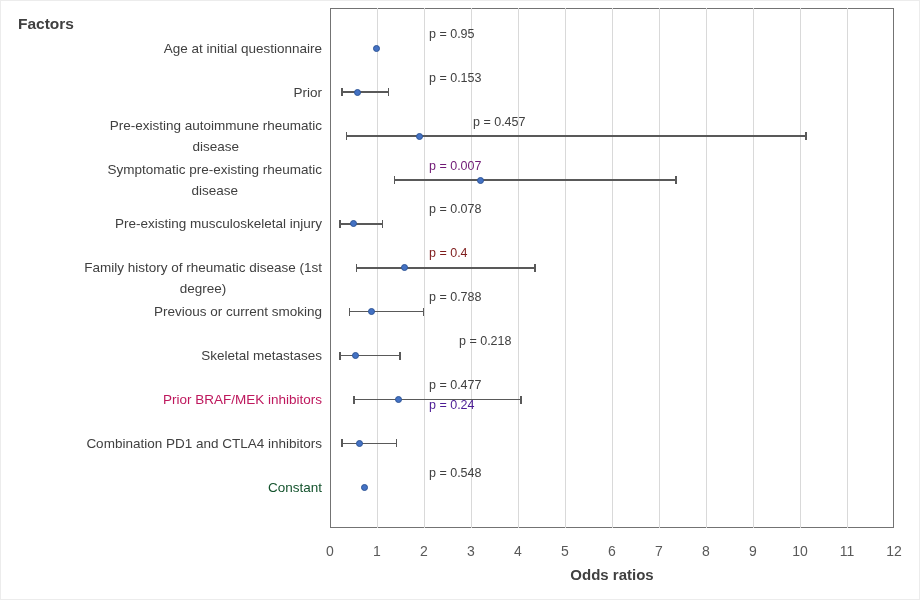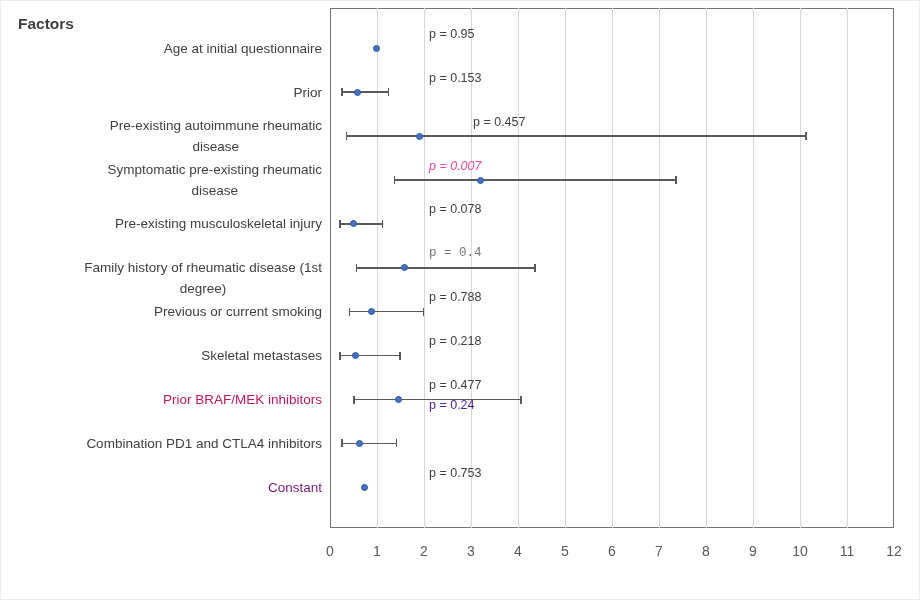--- a/index.html
+++ b/index.html
@@ -90,82 +90,83 @@
       <div class="cat-label" style="top: 332.6px;">
         <span style="color: rgb(64, 64, 64);">Skeletal metastases</span>
       </div>
       <div class="cat-label" style="top: 376.5px;">
         <span style="color: #be185d;">Prior BRAF/MEK inhibitors</span>
       </div>
       <div class="cat-label" style="top: 420.4px;">
         <span style="color: rgb(64, 64, 64);">Combination PD1 and CTLA4 inhibitors</span>
       </div>
       <div class="cat-label" style="top: 464.3px;">
-        <span style="color: #701a75;">Constant</span>
+        <span style="color: #14532d;">Constant</span>
       </div>
     </div>
   <div id="series-layer">
       <div class="marker" style="left: 373.03px; top: 44.8px; background: rgb(68, 114, 196); border-color: rgb(46, 85, 151);"></div>
       <div class="p-label" style="top: 26.8px; color: rgb(64, 64, 64);">p = 0.95</div>
       <div class="err-line" style="left: 341.75px; top: 91.45px; width: 46.53px; background: rgb(89, 89, 89);"></div>
       <div class="err-cap" style="left: 341px; top: 88.2px; background: rgb(89, 89, 89);"></div>
       <div class="err-cap" style="left: 387.53px; top: 88.2px; background: rgb(89, 89, 89);"></div>
       <div class="marker" style="left: 353.76px; top: 88.7px; background: rgb(68, 114, 196); border-color: rgb(46, 85, 151);"></div>
       <div class="p-label" style="top: 70.7px; color: rgb(64, 64, 64);">p = 0.153</div>
       <div class="err-line" style="left: 346.45px; top: 135.35px; width: 459.66px; background: rgb(89, 89, 89);"></div>
       <div class="err-cap" style="left: 345.7px; top: 132.1px; background: rgb(89, 89, 89);"></div>
       <div class="err-cap" style="left: 805.36px; top: 132.1px; background: rgb(89, 89, 89);"></div>
       <div class="marker" style="left: 415.8px; top: 132.6px; background: rgb(68, 114, 196); border-color: rgb(46, 85, 151);"></div>
       <div class="p-label" style="top: 114.6px; color: rgb(64, 64, 64); padding-left: 44px;">p = 0.457</div>
       <div class="err-line" style="left: 394.39px; top: 179.25px; width: 281.53px; background: rgb(89, 89, 89);"></div>
       <div class="err-cap" style="left: 393.64px; top: 176px; background: rgb(89, 89, 89);"></div>
       <div class="err-cap" style="left: 675.17px; top: 176px; background: rgb(89, 89, 89);"></div>
       <div class="marker" style="left: 476.9px; top: 176.5px; background: rgb(68, 114, 196); border-color: rgb(46, 85, 151);"></div>
-      <div class="p-label" style="top: 158.5px; color: #ec4899; font-style: italic;">p = 0.007</div>
+      <div class="p-label" style="top: 158.5px; color: #701a75;">p = 0.007</div>
       <div class="err-line" style="left: 339.87px; top: 223.15px; width: 42.77px; background: rgb(89, 89, 89);"></div>
       <div class="err-cap" style="left: 339.12px; top: 219.9px; background: rgb(89, 89, 89);"></div>
       <div class="err-cap" style="left: 381.89px; top: 219.9px; background: rgb(89, 89, 89);"></div>
       <div class="marker" style="left: 350px; top: 220.4px; background: rgb(68, 114, 196); border-color: rgb(46, 85, 151);"></div>
       <div class="p-label" style="top: 202.4px; color: rgb(64, 64, 64);">p = 0.078</div>
       <div class="err-line" style="left: 356.32px; top: 267.05px; width: 178.6px; background: rgb(89, 89, 89);"></div>
       <div class="err-cap" style="left: 355.57px; top: 263.8px; background: rgb(89, 89, 89);"></div>
       <div class="err-cap" style="left: 534.17px; top: 263.8px; background: rgb(89, 89, 89);"></div>
       <div class="marker" style="left: 400.76px; top: 264.3px; background: rgb(68, 114, 196); border-color: rgb(46, 85, 151);"></div>
-      <div class="p-label" style="top: 246.3px; color: #737373; font-family: Liberation Mono, monospace;">p = 0.4</div>
+      <div class="p-label" style="top: 246.3px; color: #7f1d1d;">p = 0.4</div>
       <div class="err-line" style="left: 349.27px; top: 310.95px; width: 74.26px; background: rgb(89, 89, 89);"></div>
       <div class="err-cap" style="left: 348.52px; top: 307.7px; background: rgb(89, 89, 89);"></div>
       <div class="err-cap" style="left: 422.78px; top: 307.7px; background: rgb(89, 89, 89);"></div>
       <div class="marker" style="left: 368.33px; top: 308.2px; background: rgb(68, 114, 196); border-color: rgb(46, 85, 151);"></div>
       <div class="p-label" style="top: 290.2px; color: rgb(64, 64, 64);">p = 0.788</div>
       <div class="err-line" style="left: 339.87px; top: 354.85px; width: 60.16px; background: rgb(89, 89, 89);"></div>
       <div class="err-cap" style="left: 339.12px; top: 351.6px; background: rgb(89, 89, 89);"></div>
       <div class="err-cap" style="left: 399.28px; top: 351.6px; background: rgb(89, 89, 89);"></div>
       <div class="marker" style="left: 352.35px; top: 352.1px; background: rgb(68, 114, 196); border-color: rgb(46, 85, 151);"></div>
-      <div class="p-label" style="top: 334.1px; color: rgb(64, 64, 64);">p = 0.218</div>
+      <div class="p-label" style="top: 334.1px; color: rgb(64, 64, 64); margin-left: 30px;">p = 0.218</div>
       <div class="err-line" style="left: 353.97px; top: 398.75px; width: 166.85px; background: rgb(89, 89, 89);"></div>
       <div class="err-cap" style="left: 353.22px; top: 395.5px; background: rgb(89, 89, 89);"></div>
       <div class="err-cap" style="left: 520.07px; top: 395.5px; background: rgb(89, 89, 89);"></div>
       <div class="marker" style="left: 394.65px; top: 396px; background: rgb(68, 114, 196); border-color: rgb(46, 85, 151);"></div>
       <div class="p-label" style="top: 378px; color: rgb(64, 64, 64);">p = 0.477</div>
       <div class="err-line" style="left: 341.75px; top: 442.65px; width: 54.99px; background: rgb(89, 89, 89);"></div>
       <div class="err-cap" style="left: 341px; top: 439.4px; background: rgb(89, 89, 89);"></div>
       <div class="err-cap" style="left: 395.99px; top: 439.4px; background: rgb(89, 89, 89);"></div>
       <div class="marker" style="left: 355.64px; top: 439.9px; background: rgb(68, 114, 196); border-color: rgb(46, 85, 151);"></div>
       <div class="p-label" style="top: 398px; color: #4c1d95;">p = 0.24</div>
       <div class="marker" style="left: 360.81px; top: 483.8px; background: rgb(68, 114, 196); border-color: rgb(46, 85, 151);"></div>
-      <div class="p-label" style="top: 465.8px; color: rgb(64, 64, 64);">p = 0.753</div>
+      <div class="p-label" style="top: 465.8px; color: rgb(64, 64, 64);">p = 0.548</div>
     </div>
   <div id="x-ticks">
       <div class="x-tick" style="left: 312px; color: rgb(89, 89, 89);">0</div>
       <div class="x-tick" style="left: 359px; color: rgb(89, 89, 89);">1</div>
       <div class="x-tick" style="left: 406px; color: rgb(89, 89, 89);">2</div>
       <div class="x-tick" style="left: 453px; color: rgb(89, 89, 89);">3</div>
       <div class="x-tick" style="left: 500px; color: rgb(89, 89, 89);">4</div>
       <div class="x-tick" style="left: 547px; color: rgb(89, 89, 89);">5</div>
       <div class="x-tick" style="left: 594px; color: rgb(89, 89, 89);">6</div>
       <div class="x-tick" style="left: 641px; color: rgb(89, 89, 89);">7</div>
       <div class="x-tick" style="left: 688px; color: rgb(89, 89, 89);">8</div>
       <div class="x-tick" style="left: 735px; color: rgb(89, 89, 89);">9</div>
       <div class="x-tick" style="left: 782px; color: rgb(89, 89, 89);">10</div>
       <div class="x-tick" style="left: 829px; color: rgb(89, 89, 89);">11</div>
       <div class="x-tick" style="left: 876px; color: rgb(89, 89, 89);">12</div>
     </div>
+  <div id="x-axis-title">Odds ratios</div>
 </div>
 
 </body></html>

